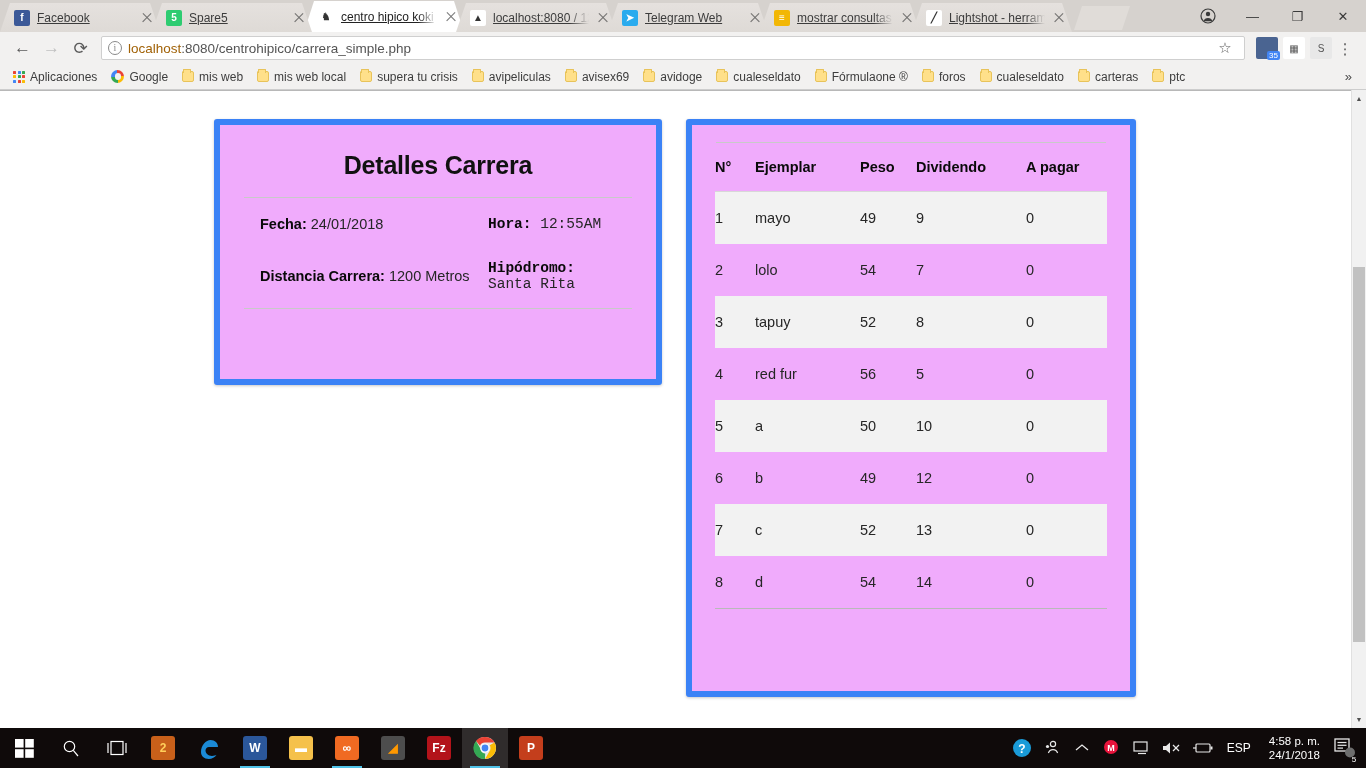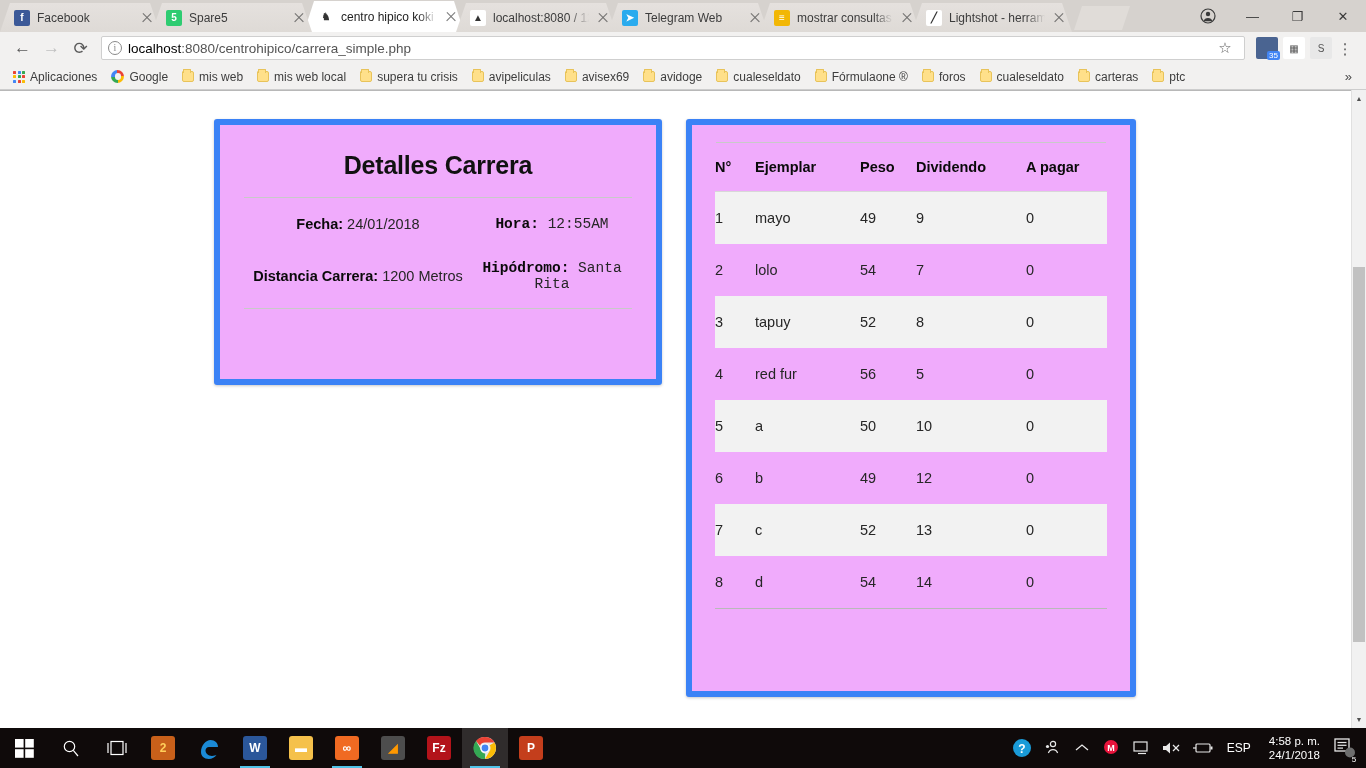--- a/index.html
+++ b/index.html
@@ -26,21 +26,21 @@
     -webkit-clip-path: polygon(10px 0, calc(100% - 10px) 0, 100% 100%, 0 100%);
     clip-path: polygon(10px 0, calc(100% - 10px) 0, 100% 100%, 0 100%);
     margin-right:-8px;
   }
   .tab.active { background:#ffffff; height:31px; margin-top:1px; z-index:5; color:#222; }
   .tab .favicon { width:16px; height:16px; flex:0 0 16px; border-radius:2px;
                   display:flex; align-items:center; justify-content:center;
                   font-size:10px; font-weight:bold; color:#fff; overflow:hidden;}
   .tab .tlabel { flex:1 1 auto; white-space:nowrap; overflow:hidden;
                  -webkit-mask-image: linear-gradient(to right, #000 80%, transparent 100%);
-                 mask-image: linear-gradient(to right, #000 80%, transparent 100%); }
+                 mask-image: linear-gradient(to right, #000 80%, transparent 100%); text-decoration: underline; }
   .tab .tclose { flex:0 0 14px; width:14px; height:14px; position:relative; opacity:.75;}
   .tab .tclose::before,.tab .tclose::after{
     content:""; position:absolute; left:1px; top:6px; width:12px; height:1.4px; background:#4a4a4a;}
   .tab .tclose::before{ transform:rotate(45deg);} .tab .tclose::after{ transform:rotate(-45deg);}
 
   .newtab { position:absolute; left:1074px; top:6px; width:56px; height:24px;
             background:#e0dcd8; clip-path: polygon(8px 0,100% 0,calc(100% - 8px) 100%,0 100%); }
 
   .wincontrols { position:absolute; right:0; top:0; height:32px; display:flex; align-items:center; }
   .wincontrols .wc { width:45px; height:32px; display:flex; align-items:center; justify-content:center;
@@ -52,21 +52,21 @@
   .navbtn { width:29px; height:29px; display:flex; align-items:center; justify-content:center;
             color:#5a5a5a; font-size:17px; }
   .navbtn.dim { color:#c0c0c0; }
   .omnibox { flex:1 1 auto; height:24px; margin:0 6px 0 6px; background:#fff;
              border:1px solid #cfcfcf; border-radius:2px; display:flex; align-items:center;
              padding:0 6px; gap:6px; }
   .omnibox .info { width:14px; height:14px; border:1.3px solid #8a8a8a; border-radius:50%;
                    color:#8a8a8a; font-size:10px; line-height:11px; text-align:center;
                    font-family:"Liberation Serif", serif; flex:0 0 14px;}
   .url { font-size:13.5px; color:#545454; white-space:nowrap; }
-  .url b { font-weight:normal; color:#000000; }
+  .url b { font-weight:normal; color:#a16207; }
   .star { width:26px; text-align:center; color:#5d5d5d; font-size:15px; }
   .ext { width:22px; height:22px; margin-left:5px; border-radius:2px; position:relative;
          display:flex; align-items:center; justify-content:center; font-size:10px; color:#fff;}
   .menudots { width:26px; text-align:center; color:#5a5a5a; font-size:15px; line-height:9px; letter-spacing:0; }
 
   
   .bookmarks { height:26px; background:#f2f1f0; border-bottom:1px solid #cdcdcd;
                display:flex; align-items:center; padding:0 6px; gap:0; font-size:12px; color:#3d3d3d; }
   .bm { display:flex; align-items:center; gap:5px; padding:2px 7px; white-space:nowrap; }
   .bm .fldr { width:12px; height:11px; background:#ffe08a; border:1px solid #e8c35a; border-radius:1px 2px 2px 2px;
@@ -91,21 +91,21 @@
   .card { position:absolute; background:#f0abfc; border:6px solid #3b82f6; border-radius:3px;
           box-shadow:0 1px 3px rgba(0,0,0,.22); }
   #card-detalles { left:214px; top:28px; width:448px; height:266px; }
   #card-ejemplares{ left:686px; top:28px; width:450px; height:578px; }
 
   .card-title { text-align:center; font-size:25px; font-weight:bold; color:#111;
                 letter-spacing:-.2px; padding-top:26px; }
   .rule { height:1px; background:#c9c9c9; margin:17px 24px 0 24px; }
 
   
-  .det { padding:0 24px;text-align:center; }
+  .det { padding:0 40px; }
   .detrow { display:flex; height:52px; align-items:center; font-size:14.5px; color:#262626; }
   .detrow .c1 { width:228px; }
   .detrow .c2 { flex:1;font-family:Liberation Mono, monospace; }
   .detrow b { font-weight:bold; color:#0a0a0a; }
   .det-bottomrule { height:1px; background:#c9c9c9; margin:6px 24px 0 24px; }
 
   
   table.ej { width:calc(100% - 46px); margin:0 23px; border-collapse:collapse; }
   table.ej th { font-size:14.5px; font-weight:bold; color:#0a0a0a; text-align:left;
                 padding:16px 0 16px 0; border-bottom:1px solid #d8d8d8; }

